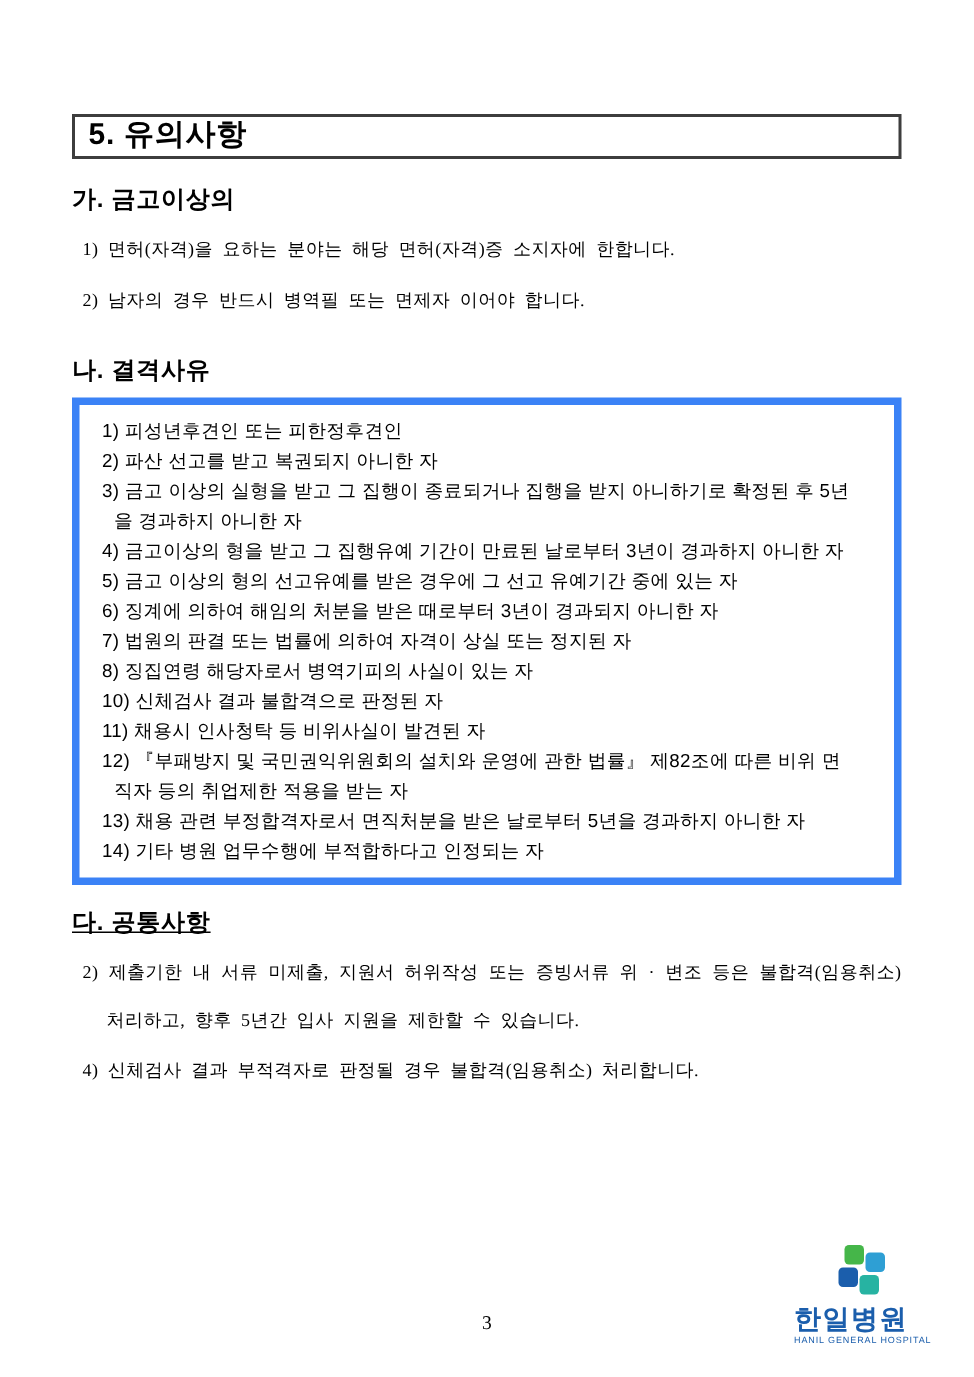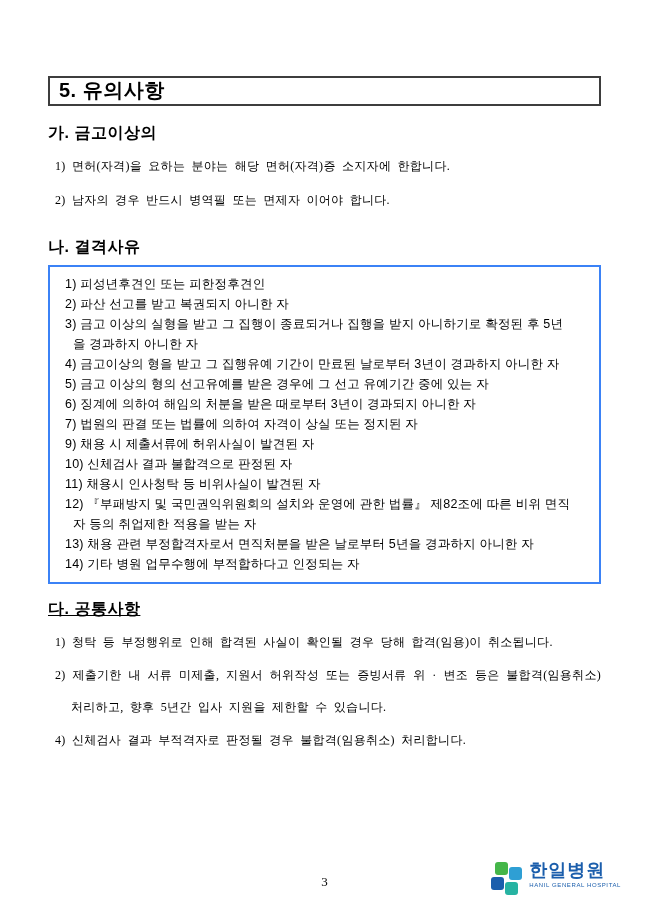--- a/index.html
+++ b/index.html
@@ -49,21 +49,21 @@
     word-spacing:3px;
     letter-spacing:0.3px;
     padding-left:23px;
     text-indent:-16px;
     margin-top:2px;
   }
   .body-list.tight .body-item{margin-top:1px;}
   
   .rule-box{
     margin-top:7px;
-    border:2px solid #3b82f6;
+    border:5px solid #3b82f6;
     padding:7px 25px 8px 8px;
   }
   .rule-item{
     font-family:"Liberation Sans","DejaVu Sans",sans-serif;
     font-size:12.5px;
     line-height:20px;
     letter-spacing:0.2px;
     padding-left:15px;
     text-indent:-8px;
   }
@@ -74,22 +74,23 @@
     bottom:28px;
     text-align:center;
     font-size:13px;
     font-family:"Liberation Serif","DejaVu Serif",serif;
   }
   .logo{
     position:absolute;
     right:28px;
     bottom:21px;
     display:flex;
-    align-items:flex-start;
+    align-items:center;
     gap:5px;
+    flex-direction:column;
   }
   .logo-mark{width:34px;height:36px;display:block;}
   .logo-texts{display:flex;flex-direction:column;line-height:1;}
   .logo-name{
     color:var(--logo-blue);
     font-weight:bold;
     font-size:18px;
     letter-spacing:1px;
     font-family:"Liberation Sans","DejaVu Sans",sans-serif;
   }
@@ -126,33 +127,32 @@
     <div>
       <div class="heading h-b">나. 결격사유</div>
       <div class="rule-box">
           <div class="rule-item">1) 피성년후견인 또는 피한정후견인</div>
           <div class="rule-item">2) 파산 선고를 받고 복권되지 아니한 자</div>
           <div class="rule-item">3) 금고 이상의 실형을 받고 그 집행이 종료되거나 집행을 받지 아니하기로 확정된 후 5년을 경과하지 아니한 자</div>
           <div class="rule-item">4) 금고이상의 형을 받고 그 집행유예 기간이 만료된 날로부터 3년이 경과하지 아니한 자</div>
           <div class="rule-item">5) 금고 이상의 형의 선고유예를 받은 경우에 그 선고 유예기간 중에 있는 자</div>
           <div class="rule-item">6) 징계에 의하여 해임의 처분을 받은 때로부터 3년이 경과되지 아니한 자</div>
           <div class="rule-item">7) 법원의 판결 또는 법률에 의하여 자격이 상실 또는 정지된 자</div>
-          <div class="rule-item">9) 채용 시 제출서류에 허위사실이 발견된 자</div>
+          <div class="rule-item">8) 징집연령 해당자로서 병역기피의 사실이 있는 자</div>
           <div class="rule-item">10) 신체검사 결과 불합격으로 판정된 자</div>
           <div class="rule-item">11) 채용시 인사청탁 등 비위사실이 발견된 자</div>
           <div class="rule-item">12) 『부패방지 및 국민권익위원회의 설치와 운영에 관한 법률』 제82조에 따른 비위 면직자 등의 취업제한 적용을 받는 자</div>
           <div class="rule-item">13) 채용 관련 부정합격자로서 면직처분을 받은 날로부터 5년을 경과하지 아니한 자</div>
           <div class="rule-item">14) 기타 병원 업무수행에 부적합하다고 인정되는 자</div>
         </div>
     </div>
 
     <div>
       <div class="heading h-c">다. 공통사항</div>
       <div class="body-list tight">
-          <div class="body-item">1) 청탁 등 부정행위로 인해 합격된 사실이 확인될 경우 당해 합격(임용)이 취소됩니다.</div>
           <div class="body-item">2) 제출기한 내 서류 미제출, 지원서 허위작성 또는 증빙서류 위 · 변조 등은 불합격(임용취소) 처리하고, 향후 5년간 입사 지원을 제한할 수 있습니다.</div>
           <div class="body-item">4) 신체검사 결과 부적격자로 판정될 경우 불합격(임용취소) 처리합니다.</div>
         </div>
     </div>
 
   </div>
 
   <div class="page-number">3</div>
 
   <div class="logo">

